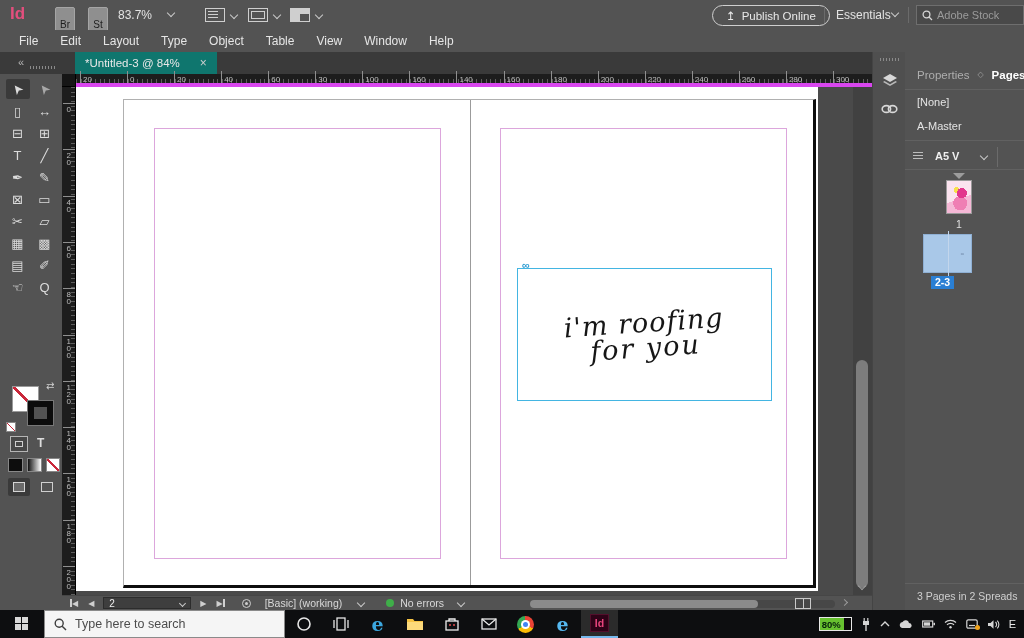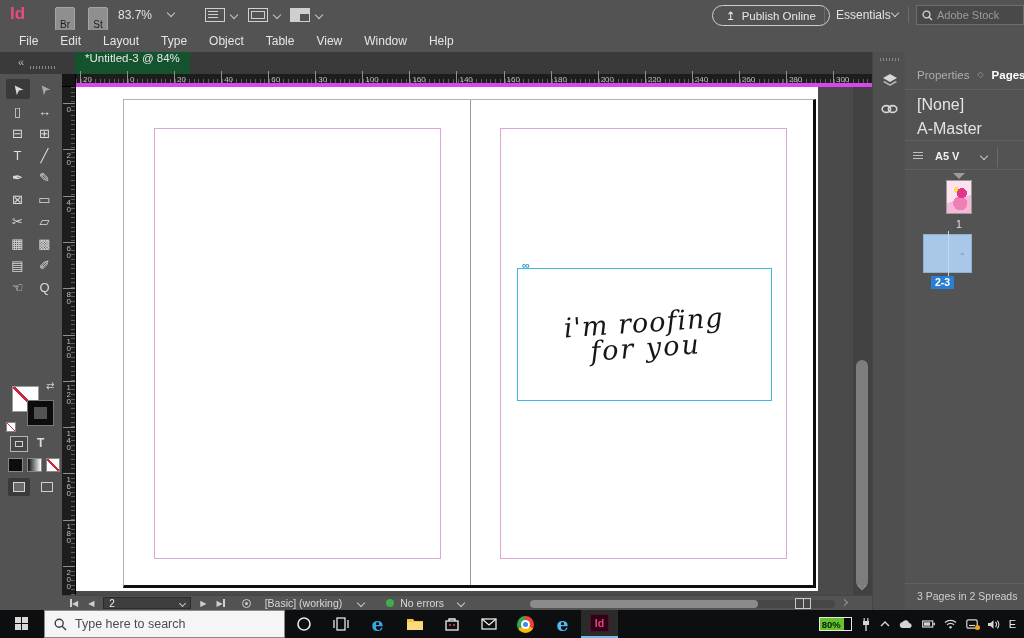--- a/index.html
+++ b/index.html
@@ -26,21 +26,21 @@
   #stock-search .ph { color:#9b9b9b; font-size:11px; }
 
   
   #menu-bar { left:0; top:30px; width:1024px; height:22px; background:#535353; display:flex; align-items:center; padding-left:8px; }
   .menu-item { color:#e6e6e6; font-size:12px; padding:3px 11px 3px 11px; }
 
   
   #tab-row { left:0; top:52px; width:872px; height:22px; background:#3a3a3a; }
   #tools-collapse { left:18px; top:56px; color:#b4b4b4; font-size:11px; }
   #tools-grip { left:30px; top:66px; width:26px; height:3px; background:repeating-linear-gradient(90deg,#8a8a8a 0 1px,transparent 1px 3px); }
-  #doc-tab { left:75px; top:52px; height:22px; background:#14532d; display:flex; align-items:center; padding:0 10px; gap:8px;flex-direction:column; }
+  #doc-tab { left:75px; top:52px; height:22px; background:#0f766e; display:flex; align-items:center; padding:0 10px; gap:20px; }
   #doc-tab .title { color:#e8e8e8; font-size:11.5px; }
   #doc-tab .close { color:#cfcfcf; font-size:12px; }
 
   
   #ruler-corner { left:62px; top:74px; width:14px; height:13px; background:#161616; border-right:1px solid #000; border-bottom:1px solid #000; }
   #h-ruler { left:76px; top:74px; width:796px; height:13px; background:#1d1d1d; border-bottom:4px solid #d946ef; }
   #h-ruler .minor { position:absolute; bottom:0; left:0; right:0; height:4px; background:repeating-linear-gradient(90deg,#5d5d5d 0 1px,transparent 1px 4.71px); }
   .h-tick { position:absolute; bottom:0; width:1px; height:12px; background:#8f8f8f; }
   .h-lab { position:absolute; top:1px; font-size:8px; color:#bdbdbd; }
   #v-ruler { left:62px; top:87px; width:14px; height:508px; background:#1d1d1d; border-right:1px solid #000; }
@@ -95,21 +95,21 @@
 
   
   #panel-strip { left:872px; top:52px; width:33px; height:558px; background:#4f4f4f; border-left:1px solid #444; }
   #strip-grip { position:absolute; left:7px; top:6px; width:19px; height:3px; background:repeating-linear-gradient(90deg,#8a8a8a 0 1px,transparent 1px 3px); }
   .strip-icon { position:absolute; left:7px; width:19px; height:19px; color:#d8d8d8; display:flex; align-items:center; justify-content:center; }
   #right-panel { left:905px; top:52px; width:119px; height:558px; background:#535353; }
   #panel-tabs { position:absolute; left:0; top:8px; width:100%; height:30px; display:flex; align-items:center; gap:8px; padding-left:12px; border-bottom:1px solid #616161; }
   #tab-properties { color:#aeaeae; font-size:11.5px; }
   #tab-pages { color:#fff; font-size:11.5px; font-weight:bold; }
   #pages-tab-glyph { color:#9a9a9a; font-size:8px; }
-  .panel-row-text { position:absolute; left:12px; color:#e4e4e4; font-size:16px; }
+  .panel-row-text { position:absolute; left:12px; color:#e4e4e4; font-size:11px; }
   #masters-divider { position:absolute; left:0; top:88px; width:100%; height:1px; background:#616161; }
   #size-row { position:absolute; left:0; top:92px; width:100%; height:26px; border-bottom:1px solid #616161; }
   #size-grip { position:absolute; left:8px; top:8px; width:10px; height:9px; background:repeating-linear-gradient(#bdbdbd 0 1px,transparent 1px 3px); }
   #size-label { position:absolute; left:30px; top:6px; color:#f0f0f0; font-size:11px; font-weight:bold; }
   #size-caret { left:76px; top:9px; }
   #size-vdiv { position:absolute; left:92px; top:3px; width:1px; height:20px; background:#6b6b6b; }
   #master-marker { position:absolute; left:48px; top:121px; width:0; height:0; border-left:6px solid transparent; border-right:6px solid transparent; border-top:6px solid #9c9c9c; }
   #page1-thumb { position:absolute; left:41px; top:128px; width:26px; height:34px; background:
       radial-gradient(circle at 62% 38%, #e2368d 0 5px, transparent 5px),
       radial-gradient(circle at 40% 28%, #f7e04a 0 3px, transparent 3px),

